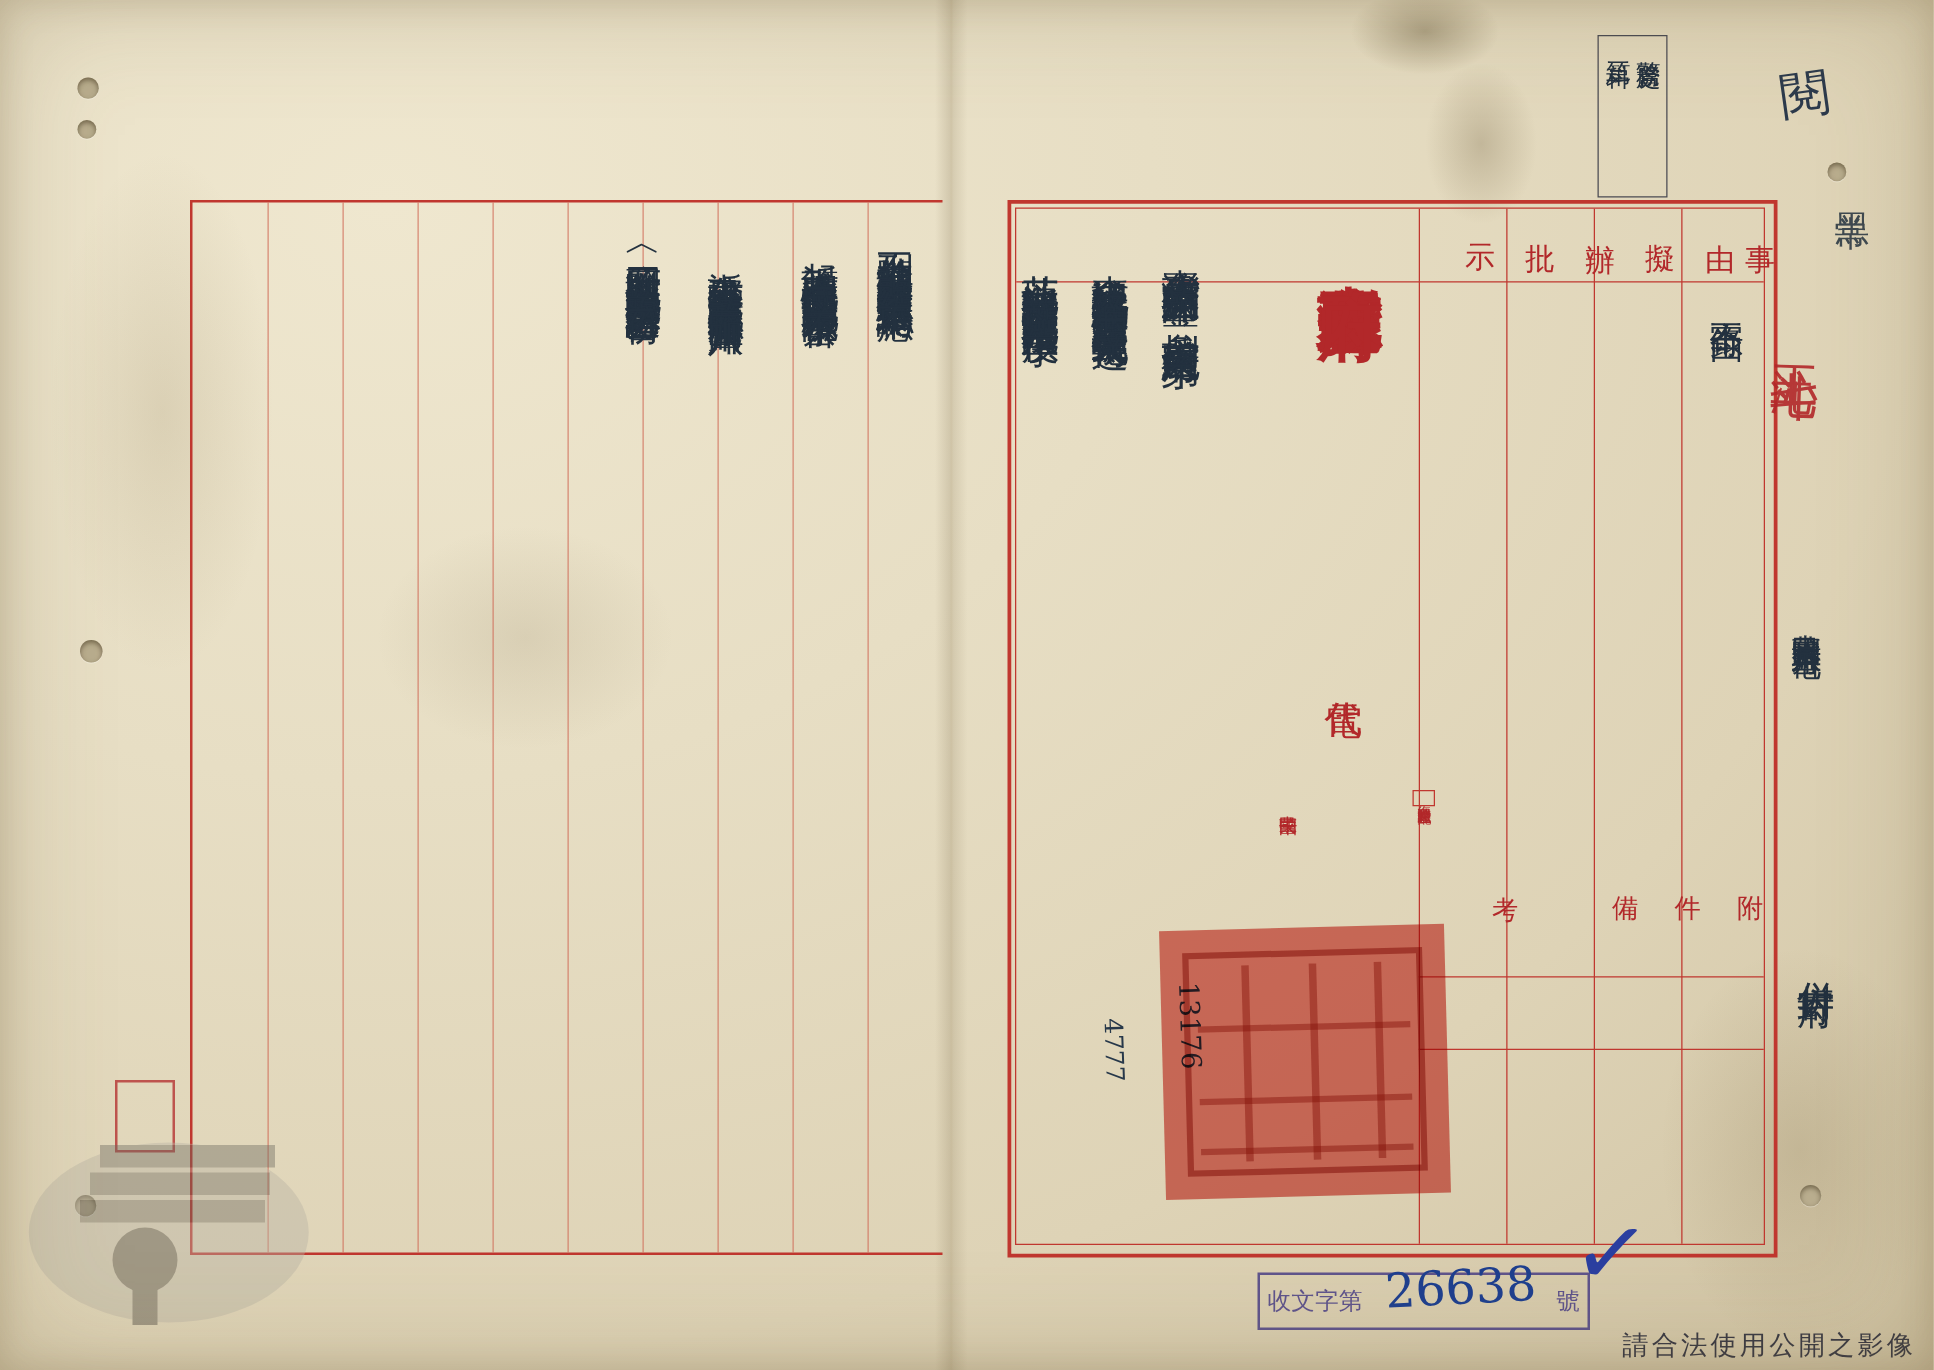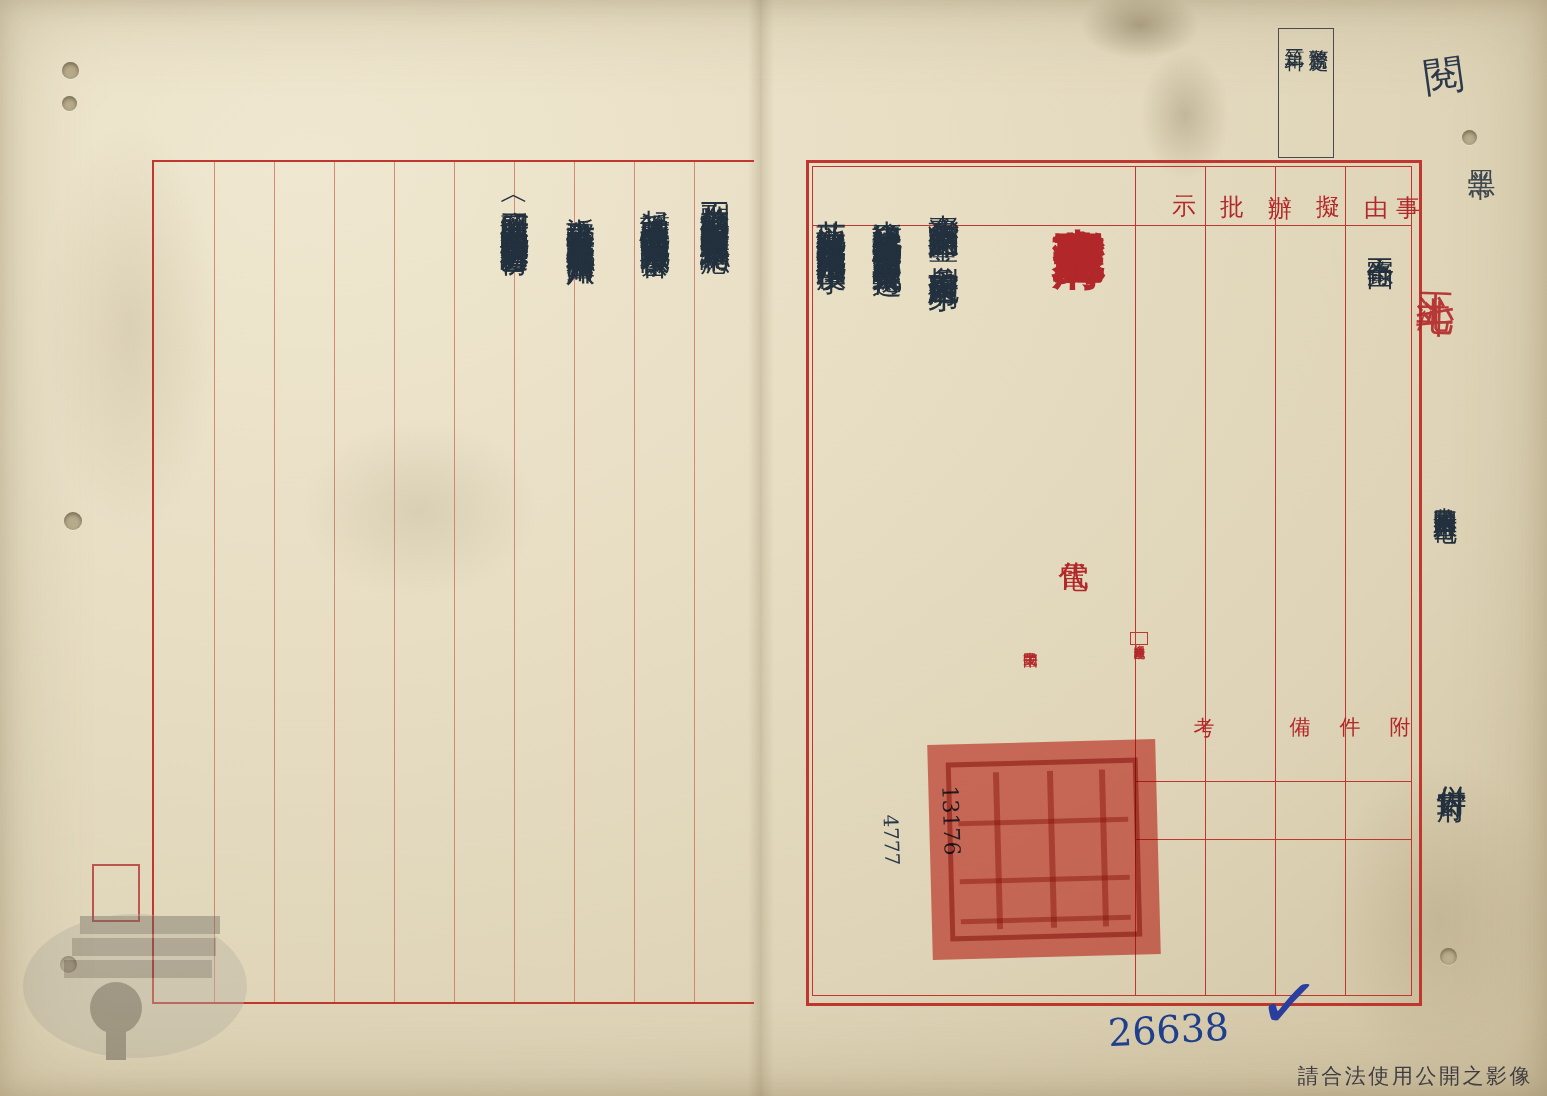--- a/index.html
+++ b/index.html
@@ -168,20 +168,24 @@
     <div class="grid">
       <div class="gl" style="left:42px;top:6px;width:6px;bottom:6px;"></div>
       <div class="gl" style="left:96px;top:6px;width:6px;bottom:6px;"></div>
       <div class="gl" style="left:148px;top:6px;width:6px;bottom:6px;"></div>
       <div class="gl" style="left:6px;top:54px;right:6px;height:5px;"></div>
       <div class="gl" style="left:6px;top:112px;right:6px;height:5px;"></div>
       <div class="gl" style="left:6px;top:152px;right:6px;height:5px;"></div>
     </div>
   </div>
 
+  <div class="seal-purple">
+    <span style="position:absolute;left:6px;top:8px;font-size:19px;">收文字第</span>
+    <span style="position:absolute;right:6px;top:8px;font-size:19px;">號</span>
+  </div>
   <div class="num-blue">26638</div>
   <div class="check">✓</div>
 
   <div class="v ink handw" style="position:absolute;left:1432px;top:488px;font-size:24px;line-height:1.05;">中華民國卅八年五月七日</div>
   <div class="v ink handw" style="position:absolute;left:1436px;top:762px;font-size:30px;line-height:1.05;">併封寄府</div>
 
   <div class="corner-box">
     <div class="v ink" style="position:absolute;left:4px;top:4px;font-size:20px;line-height:1.2;">警務處
 第三科</div>
   </div>

